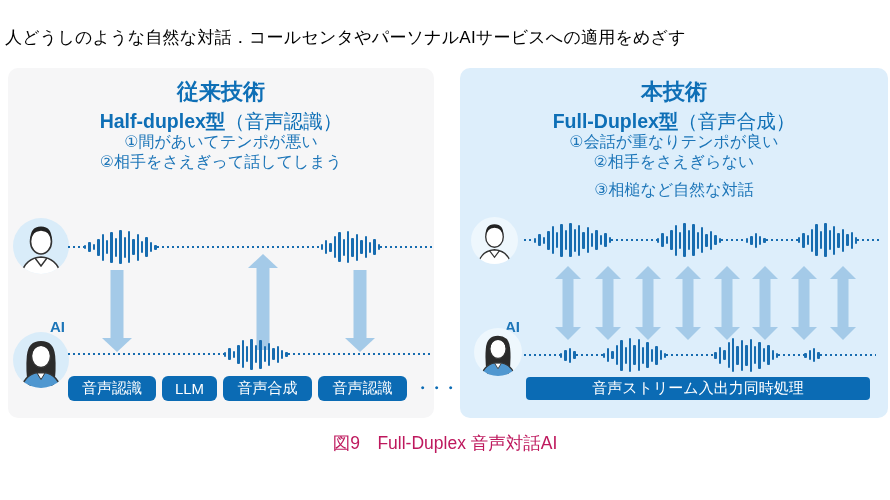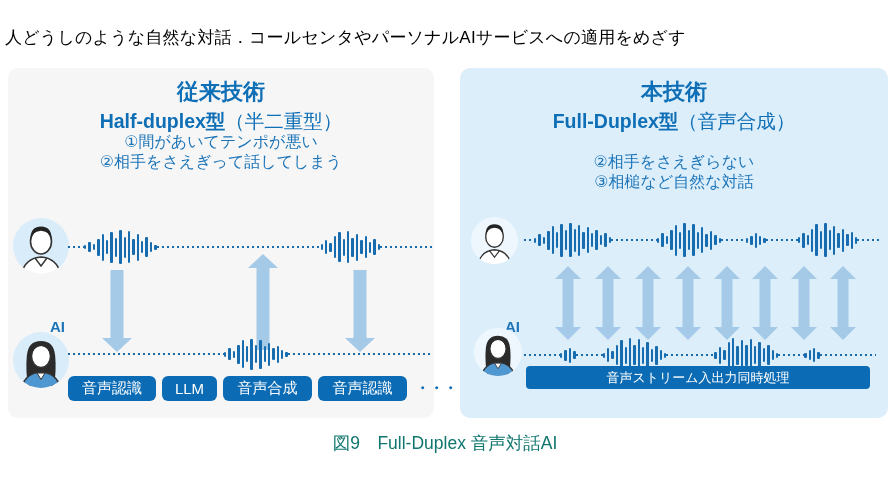--- a/index.html
+++ b/index.html
@@ -11,21 +11,21 @@
     --panel-gray:#f6f6f7;
     --panel-blue:#ddeefb;
     --avatar-bg:#d9ecf9;
   }
   *{margin:0;padding:0;box-sizing:border-box;}
   html,body{background:#fff;}
   body{font-family:"Liberation Sans","DejaVu Sans",sans-serif;}
   .stage{position:relative;width:890px;height:500px;background:#fff;overflow:hidden;}
 
   .fig-heading{position:absolute;left:5px;top:26px;font-size:17px;color:#000;letter-spacing:0.2px;}
-  .fig-caption{position:absolute;left:0;top:431px;width:100%;text-align:center;font-size:17.5px;color:#0f766e;}
+  .fig-caption{position:absolute;left:0;top:431px;width:100%;text-align:center;font-size:17.5px;color:#be185d;}
 
   .panel{position:absolute;top:68px;height:350px;border-radius:10px;}
   .panel.gray{left:8px;width:426px;background:var(--panel-gray);}
   .panel.blue{left:460px;width:428px;background:var(--panel-blue);}
 
   .panel-title{position:absolute;top:9px;left:0;width:100%;text-align:center;
     font-size:22px;font-weight:bold;color:var(--title-blue);}
   .panel-subtitle{position:absolute;top:40px;left:0;width:100%;text-align:center;
     font-size:19.5px;color:var(--title-blue);}
   .panel-subtitle .sub-b{font-weight:bold;}
@@ -53,33 +53,33 @@
   .arrow.dbl{width:26px;}
   .arrow.dbl .shaft{top:12px;bottom:12px;width:11px;}
   .arrow.dbl .head.h-up{top:0;border-left:13px solid transparent;border-right:13px solid transparent;border-bottom:13px solid var(--arrow);}
   .arrow.dbl .head.h-dn{bottom:0;border-left:13px solid transparent;border-right:13px solid transparent;border-top:13px solid var(--arrow);}
 
   .chip-row{position:absolute;left:60px;top:308px;display:flex;gap:6px;align-items:center;}
   .chip{height:25px;border-radius:6px;background:var(--accent);color:#fff;
     display:flex;align-items:center;justify-content:center;font-size:15px;flex:0 0 auto;}
   .ellipsis{color:var(--accent);font-weight:bold;font-size:15px;letter-spacing:-1px;padding-left:2px;}
 
-  .process-bar{position:absolute;left:66px;top:298px;width:344px;height:23px;border-radius:4px;
-    background:var(--accent);color:#fff;display:flex;align-items:center;justify-content:center;font-size:13px;}
+  .process-bar{position:absolute;left:66px;top:309px;width:344px;height:23px;border-radius:4px;
+    background:var(--accent);color:#fff;display:flex;align-items:center;justify-content:center;font-size:15px;}
 </style>
 </head>
 <body>
 
 <div class="stage">
 
   <div class="fig-heading">人どうしのような自然な対話．コールセンタやパーソナルAIサービスへの適用をめざす</div>
 
   <section class="panel gray">
     <h2 class="panel-title">従来技術</h2>
-    <div class="panel-subtitle"><span class="sub-b">Half-duplex型</span><span class="sub-n">（半二重型）</span></div>
+    <div class="panel-subtitle"><span class="sub-b">Half-duplex型</span><span class="sub-n">（音声認識）</span></div>
     <div class="pt" style="top:84px">②相手をさえぎって話してしまう</div>
     <div class="pt" style="top:64px">①間があいてテンポが悪い</div>
 
     <div class="arrow down" style="left:94px;top:202px;height:82px;">
         <span class="shaft"></span>
         <span class="head"></span>
       </div>
     <div class="arrow up" style="left:240px;top:186px;height:96px;">
         <span class="shaft"></span>
         <span class="head"></span>
@@ -193,22 +193,23 @@
       <div class="chip" style="width:55px">LLM</div>
       <div class="chip" style="width:89px">音声合成</div>
       <div class="chip" style="width:89px">音声認識</div>
       <span class="ellipsis">・・・</span>
     </div>
   </section>
 
   <section class="panel blue">
     <h2 class="panel-title">本技術</h2>
     <div class="panel-subtitle"><span class="sub-b">Full-Duplex型</span><span class="sub-n">（音声合成）</span></div>
+    <div class="pt" style="top:64px">①会話が重なりテンポが良い</div>
     <div class="pt" style="top:84px">②相手をさえぎらない</div>
-    <div class="pt" style="top:104px">③相槌など自然な対話</div>
+    <div class="pt" style="top:112px">③相槌など自然な対話</div>
 
     <div class="arrow dbl" style="left:95px;top:198px;height:74px;">
         <span class="shaft"></span>
         <span class="head h-up"></span>
         <span class="head h-dn"></span>
       </div>
     <div class="arrow dbl" style="left:135px;top:198px;height:74px;">
         <span class="shaft"></span>
         <span class="head h-up"></span>
         <span class="head h-dn"></span>

